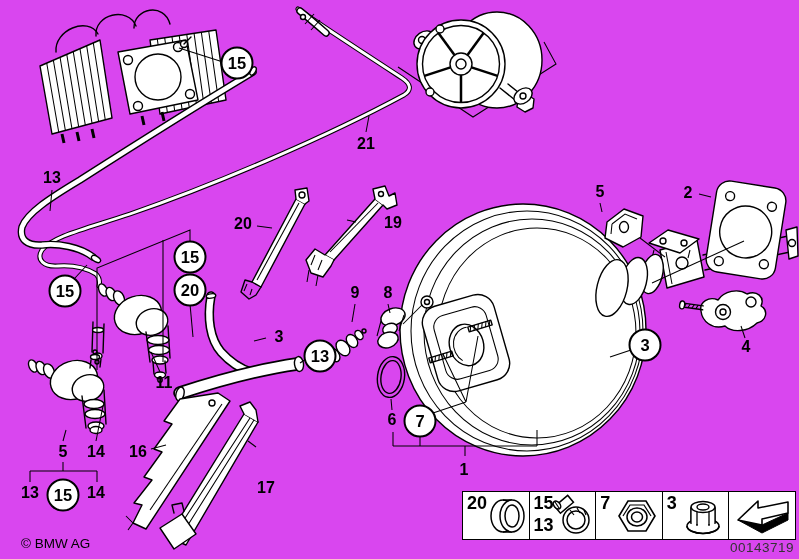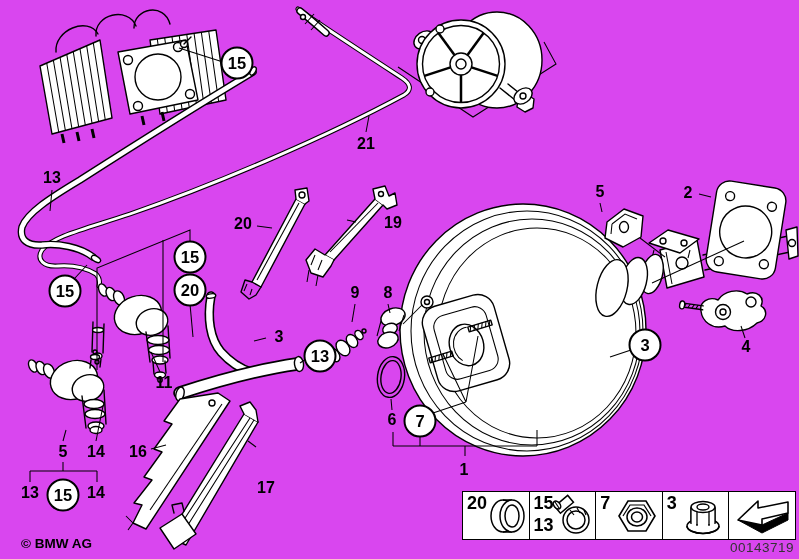--- a/index.html
+++ b/index.html
@@ -21,21 +21,21 @@
   .co.circled{width:29px;height:29px;border:2px solid #000;border-radius:50%;
       background:#fff;display:flex;align-items:center;justify-content:center;
       font-size:16.5px;}
   .legend{position:absolute;left:462px;top:491px;width:334px;height:49px;
       border:1.6px solid #000;display:flex;background:#fff;box-sizing:border-box;}
   .legend .cell{flex:1;position:relative;border-right:1.6px solid #000;}
   .legend .cell:last-child{border-right:none;}
   .legend .num{position:absolute;left:4px;top:1px;font-weight:bold;font-size:18px;color:#000;}
   .legend .num2{position:absolute;left:4px;top:23px;font-weight:bold;font-size:18px;color:#000;}
   .legend .ic{position:absolute;right:1px;top:1px;}
-  .copyright{position:absolute;left:21px;top:536px;font-size:13.5px;font-weight:bold;color:#000;}
+  .copyright{position:absolute;left:21px;top:536px;font-size:13.5px;font-weight:normal;color:#000;}
   .docnum{position:absolute;left:730px;top:540px;font-size:13.5px;color:#333;letter-spacing:.5px;}
 </style>
 </head>
 <body>
 
 <div class="stage">
 
 <svg width="799" height="559" viewBox="0 0 799 559">
 
   <g>

